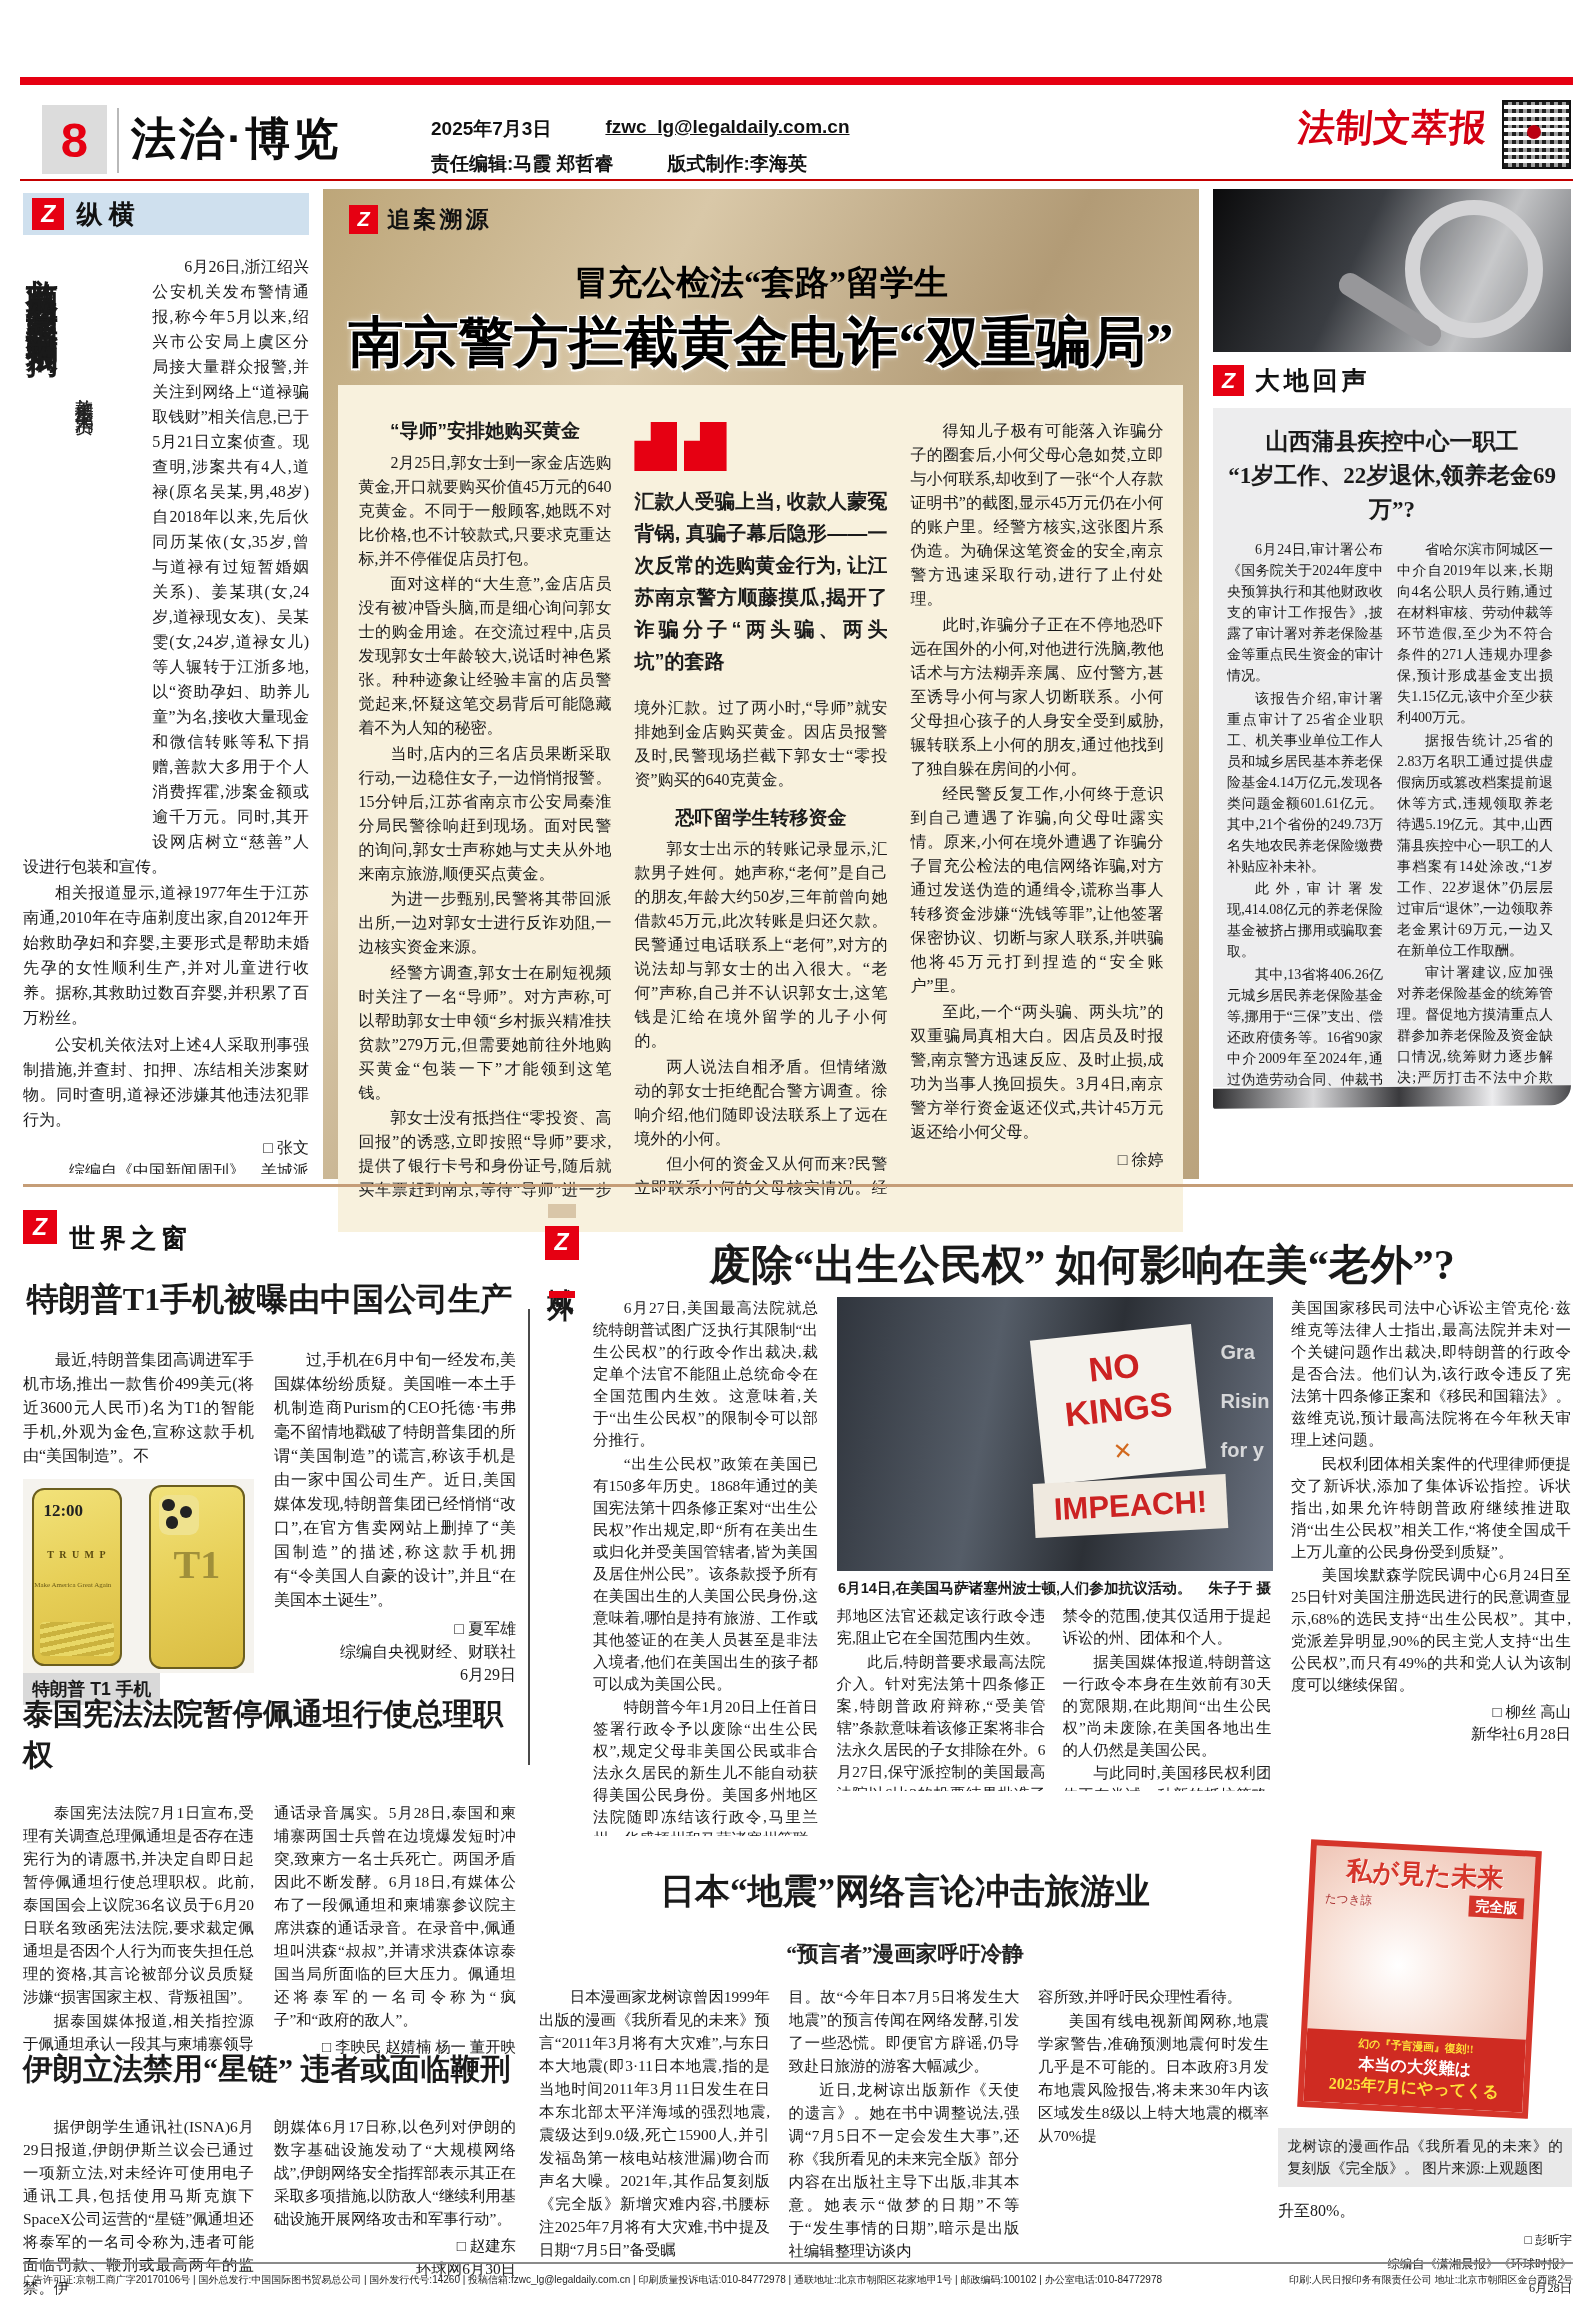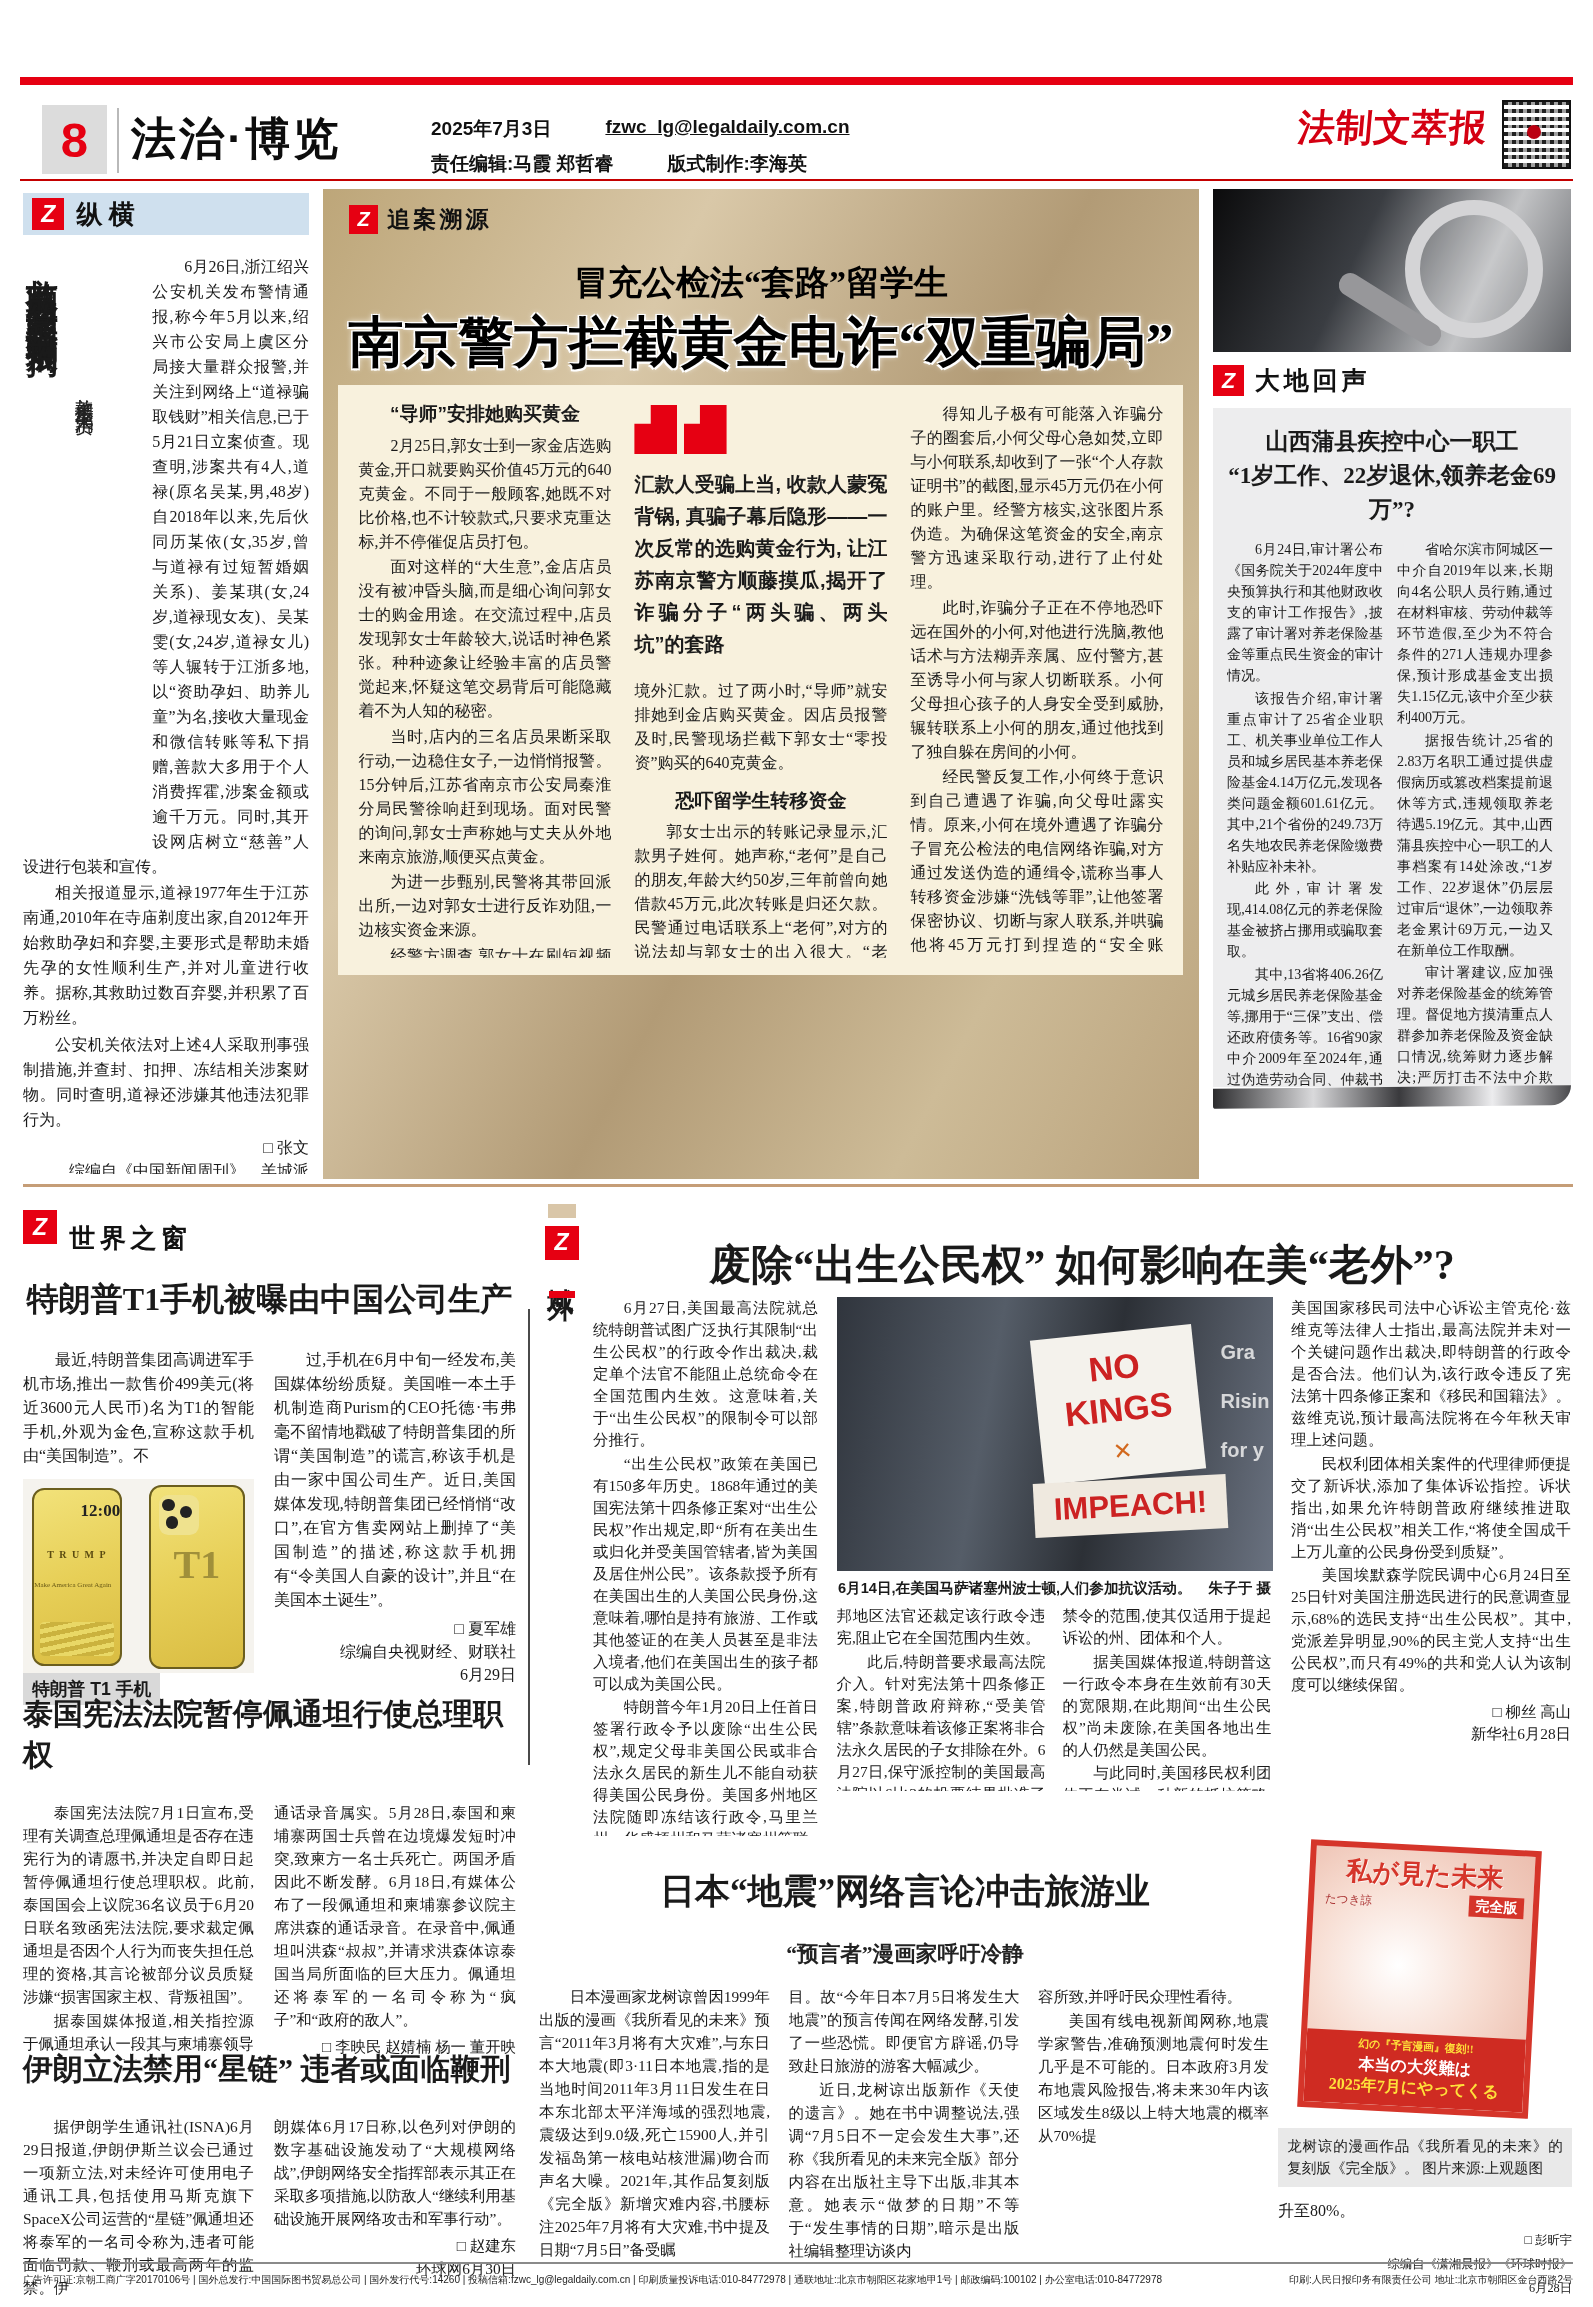--- a/index.html
+++ b/index.html
@@ -43,22 +43,22 @@
   .zh .byline div{line-height:23px;}
   
   .za{left:323px;top:189px;width:876px;height:990px;
       background:linear-gradient(118deg,#bda679 0%,#d9c8a8 28%,#b29b76 55%,#cdbb97 78%,#baa37d 100%);}
   .za-label{position:absolute;left:26px;top:15.4px;display:flex;align-items:center;gap:9.2px;}
   .za-label .zlogo{width:29px;height:29px;font-size:20px;}
   .za-label .seclabel{font-size:23px;letter-spacing:3.1px;}
   .za-kicker{position:absolute;left:0;top:71px;width:100%;text-align:center;font-size:34px;font-weight:bold;color:#000;}
   .za-head{position:absolute;left:0;top:117px;width:100%;text-align:center;font-size:55px;font-weight:bold;color:#000;
            text-shadow:0 0 6.2px #fff,1.5px 1.5px 0 #fff,-1.5px -1.5px 0 #fff,1.5px -1.5px 0 #fff,-1.5px 1.5px 0 #fff;}
-  .za-panel{position:absolute;left:15.4px;top:196px;width:845px;height:590px;background:#f8f1dd;
-            box-sizing:border-box;padding:17px 20px;display:flex;gap:23px;font-size:16px;line-height:24px;}
+  .za-panel{position:absolute;left:15.4px;top:196px;width:845px;height:847px;background:#f8f1dd;
+            box-sizing:border-box;padding:34px 20px;display:flex;gap:23px;font-size:16px;line-height:24px;}
   .za-col{width:253px;overflow:hidden;}
   .za-sub{font-size:19px;font-weight:bold;text-align:center;margin:0 0 7.7px;font-family:"Liberation Sans","DejaVu Sans",sans-serif;}
   .za-sub2{margin-top:14px;}
   .qicon{display:flex;gap:6.2px;margin:3.1px 0 14px;}
   .qicon i{width:43px;height:49px;background:#e60012;display:block;
            clip-path:polygon(100% 0,100% 100%,0 100%,0 38%,38% 38%,38% 0);}
   .quote{font-weight:bold;font-size:20px;line-height:32px;text-align:justify;
          font-family:"Liberation Sans","DejaVu Sans",sans-serif;margin-bottom:18.5px;}
   
   .dd{left:1213px;top:189px;width:358px;}
@@ -84,21 +84,21 @@
   .sj-head .zlogo{width:34px;height:34px;font-size:23px;}
   .sj-head .seclabel{font-size:26px;letter-spacing:4.6px;margin-top:23px;}
   .sj-h1{text-align:center;font-size:32px;font-weight:bold;margin-top:21.6px;}
   .sj-cols{margin-top:20px;display:flex;gap:20px;font-size:16px;line-height:24px;}
   .sj-c1{width:231px;}
   .sj-c2{width:242px;}
   .phonefig{margin-top:10.8px;}
   .phonebox{height:194px;background:#f5f3ee;position:relative;overflow:hidden;}
   .ph{position:absolute;border-radius:12.3px;background:linear-gradient(160deg,#f2e27a,#e7cf57 50%,#d9bc42);border:2.3px solid #6b5e1e;}
   .ph-front{left:9.2px;top:9.2px;width:86px;height:174px;}
-  .ph-front .t{font-size:17px;font-weight:bold;color:#222;margin:9.2px 0 1.5px 9.2px;text-align:right;}
+  .ph-front .t{font-size:17px;font-weight:bold;color:#222;margin:9.2px 0 1.5px 9.2px;}
   .ph-front .b{font-size:10px;letter-spacing:1.5px;color:#5a4a10;text-align:center;margin-top:20px;font-weight:bold;}
   .ph-front .s{font-size:7px;color:#6b5b17;margin-top:12.3px;line-height:10px;}
   .ph-front .flag{position:absolute;bottom:7.7px;left:6.2px;right:6.2px;height:34px;
      background:repeating-linear-gradient(-12deg,#e9d866 0 4.6px,#cbb23e 4.6px 9.2px);border-radius:4.6px;}
   .ph-back{right:9.2px;top:6.2px;width:92px;height:180px;}
   .cam{position:absolute;left:7.7px;top:7.7px;width:40px;height:40px;background:#efe28e;border-radius:9.2px;}
   .cam i{position:absolute;width:12.3px;height:12.3px;background:#222;border-radius:50%;}
   .cam i:nth-child(1){left:3.9px;top:3.9px;}.cam i:nth-child(2){left:21.6px;top:10.8px;}.cam i:nth-child(3){left:7.7px;top:21.6px;}
   .ph-back .model{position:absolute;left:0;right:0;top:66px;text-align:center;font-size:40px;color:#a08f3a;font-weight:bold;}
   .phcap{display:inline-block;background:#d9d9d9;font-family:"Liberation Sans","DejaVu Sans",sans-serif;

